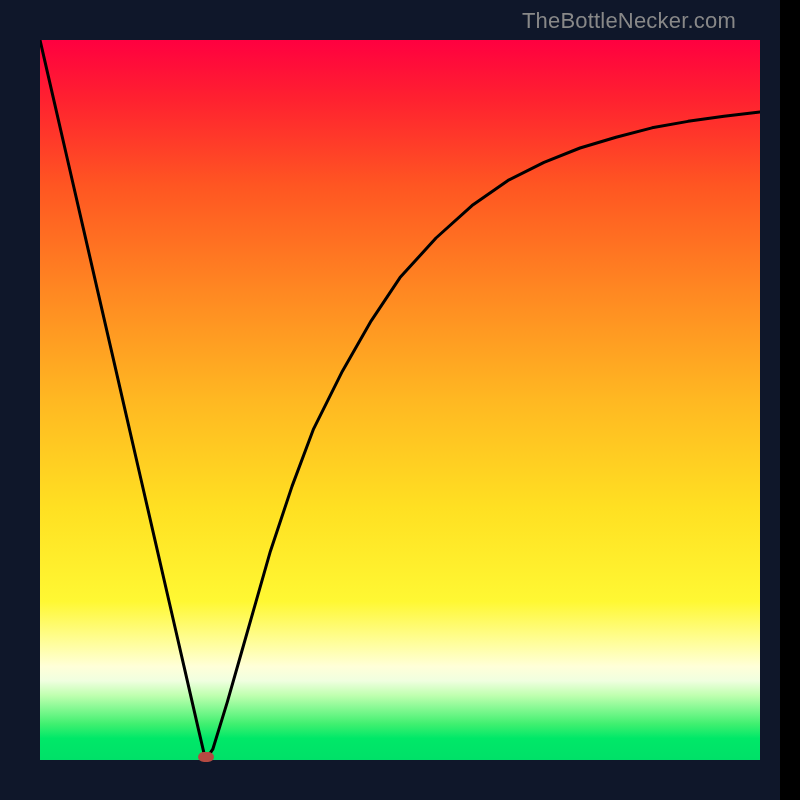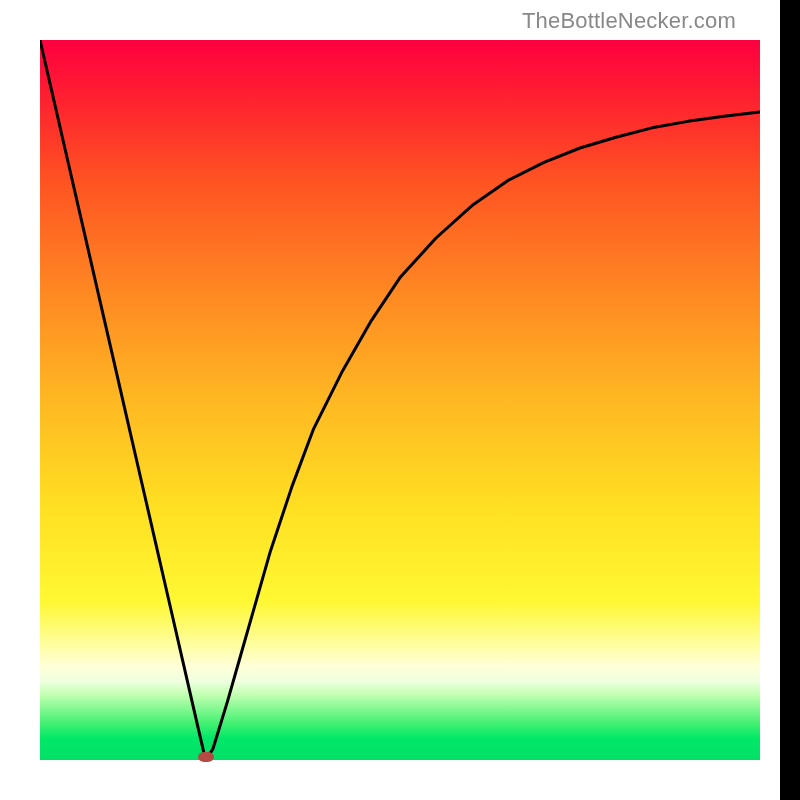--- a/index.html
+++ b/index.html
@@ -8,21 +8,21 @@
     width: 800px;
     height: 800px;
     background: #000;
     overflow: hidden;
     font-family: Arial, Helvetica, sans-serif;
   }
   .frame {
     position: relative;
     width: 780px;
     height: 800px;
-    background: #ffffff;
+    background: #0f172a;
     text-decoration: underline;
   }
   .plot-area {
     position: absolute;
     left: 40px;
     top: 40px;
     width: 720px;
     height: 720px;
   }
   .gradient-bg {

